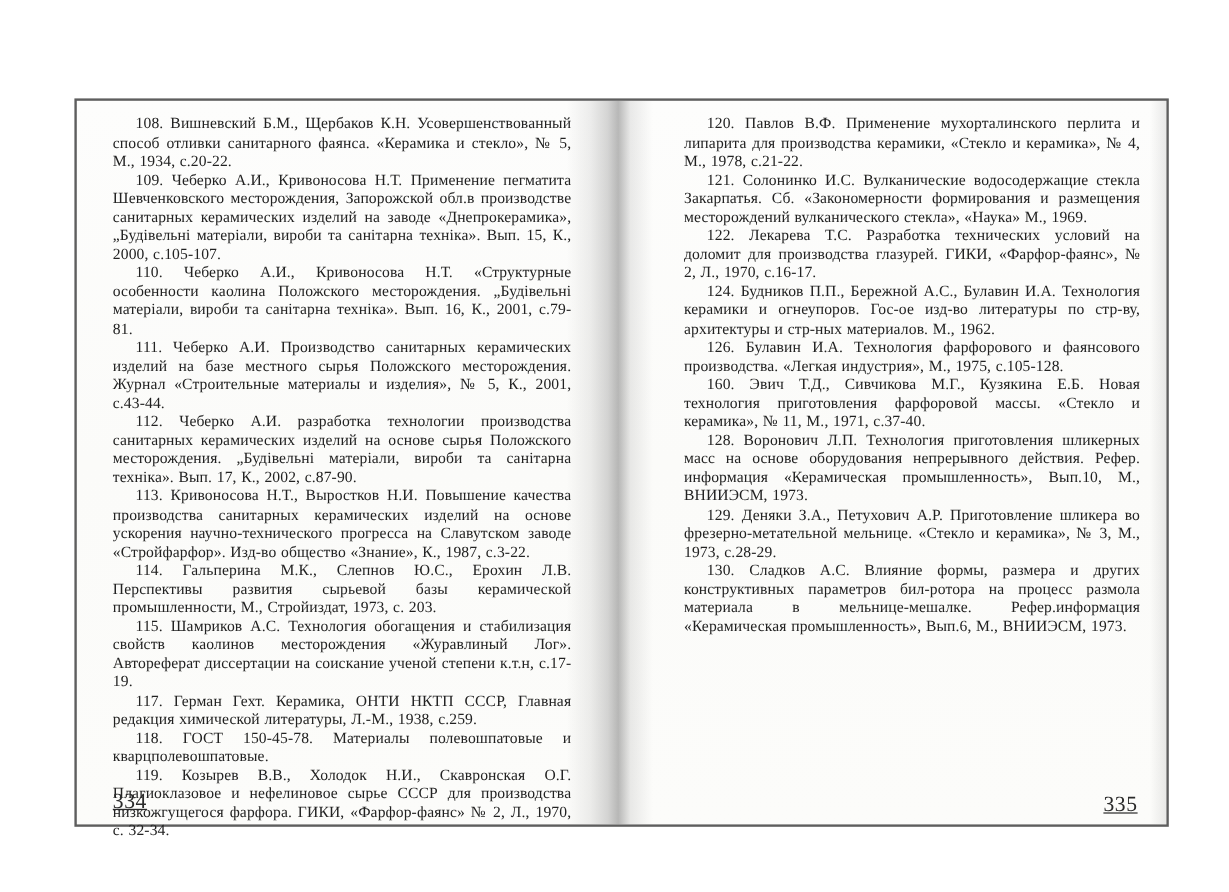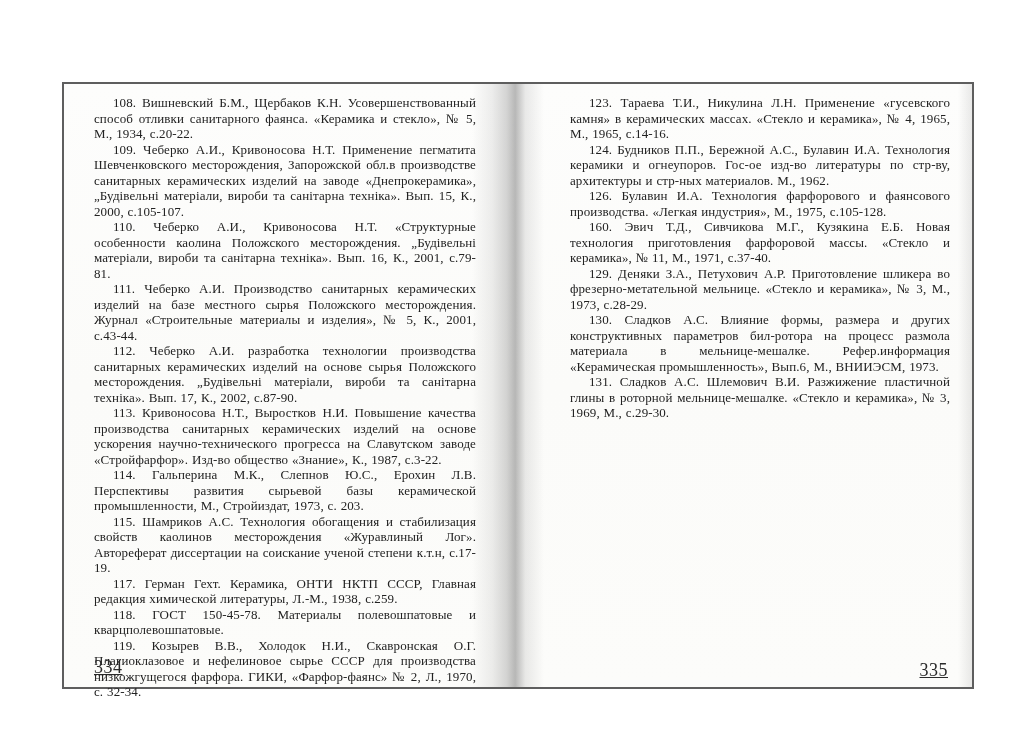--- a/index.html
+++ b/index.html
@@ -122,38 +122,40 @@
 
           <p class="entry">118. ГОСТ 150-45-78. Материалы полевошпатовые и кварцполевошпатовые.</p>
 
           <p class="entry">119. Козырев В.В., Холодок Н.И., Скавронская О.Г. Плагиоклазовое и нефелиновое сырье СССР для производства низкожгущегося фарфора. ГИКИ, «Фарфор-фаянс» № 2, Л., 1970, с. 32-34.</p>
         </div>
     </div>
 
     <div class="page right-page">
       <div>
 
+          <p class="entry">120. Павлов В.Ф. Применение мухорталинского перлита и липарита для производства керамики, «Стекло и керамика», № 4, М., 1978, с.21-22.</p>
 
+          <p class="entry">121. Солонинко И.С. Вулканические водосодержащие стекла Закарпатья. Сб. «Закономерности формирования и размещения месторождений вулканического стекла», «Наука» М., 1969.</p>
 
+          <p class="entry">122. Лекарева Т.С. Разработка технических условий на доломит для производства глазурей. ГИКИ, «Фарфор-фаянс», № 2, Л., 1970, с.16-17.</p>
 
-          <p class="entry">123. Тараева Т.И., Никулина Л.Н. Применение «гусевского камня» в керамических массах. «Стекло и керамика», № 4, 1965, М., 1965, с.14-16.</p>
 
           <p class="entry">124. Будников П.П., Бережной А.С., Булавин И.А. Технология керамики и огнеупоров. Гос-ое изд-во литературы по стр-ву, архитектуры и стр-ных материалов. М., 1962.</p>
 
 
           <p class="entry">126. Булавин И.А. Технология фарфорового и фаянсового производства. «Легкая индустрия», М., 1975, с.105-128.</p>
 
           <p class="entry">160. Эвич Т.Д., Сивчикова М.Г., Кузякина Е.Б. Новая технология приготовления фарфоровой массы. «Стекло и керамика», № 11, М., 1971, с.37-40.</p>
 
+          <p class="entry">128. Воронович Л.П. Технология приготовления шликерных масс на основе оборудования непрерывного действия. Рефер. информация «Керамическая промышленность», Вып.10, М., ВНИИЭСМ, 1973.</p>
 
           <p class="entry">129. Деняки З.А., Петухович А.Р. Приготовление шликера во фрезерно-метательной мельнице. «Стекло и керамика», № 3, М., 1973, с.28-29.</p>
 
           <p class="entry">130. Сладков А.С. Влияние формы, размера и других конструктивных параметров бил-ротора на процесс размола материала в мельнице-мешалке. Рефер.информация «Керамическая промышленность», Вып.6, М., ВНИИЭСМ, 1973.</p>
 
-          <p class="entry">131. Сладков А.С. Шлемович В.И. Разжижение пластичной глины в роторной мельнице-мешалке. «Стекло и керамика», № 3, 1969, М., с.29-30.</p>
         </div>
     </div>
 
     <div class="pagenum left-num">334</div>
     <div class="pagenum right-num">335</div>
 
     <div class="gutter"></div>
     <div class="right-edge-shade"></div>
   </div>
 </div>

